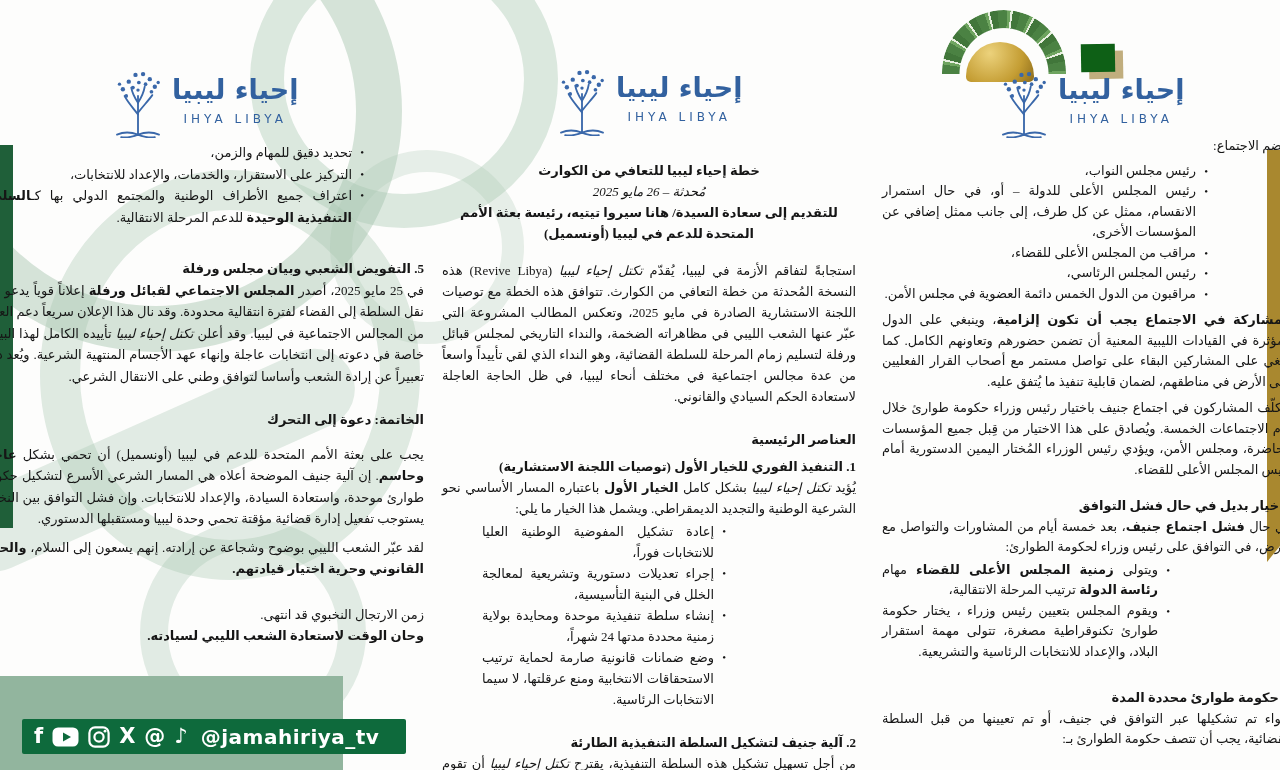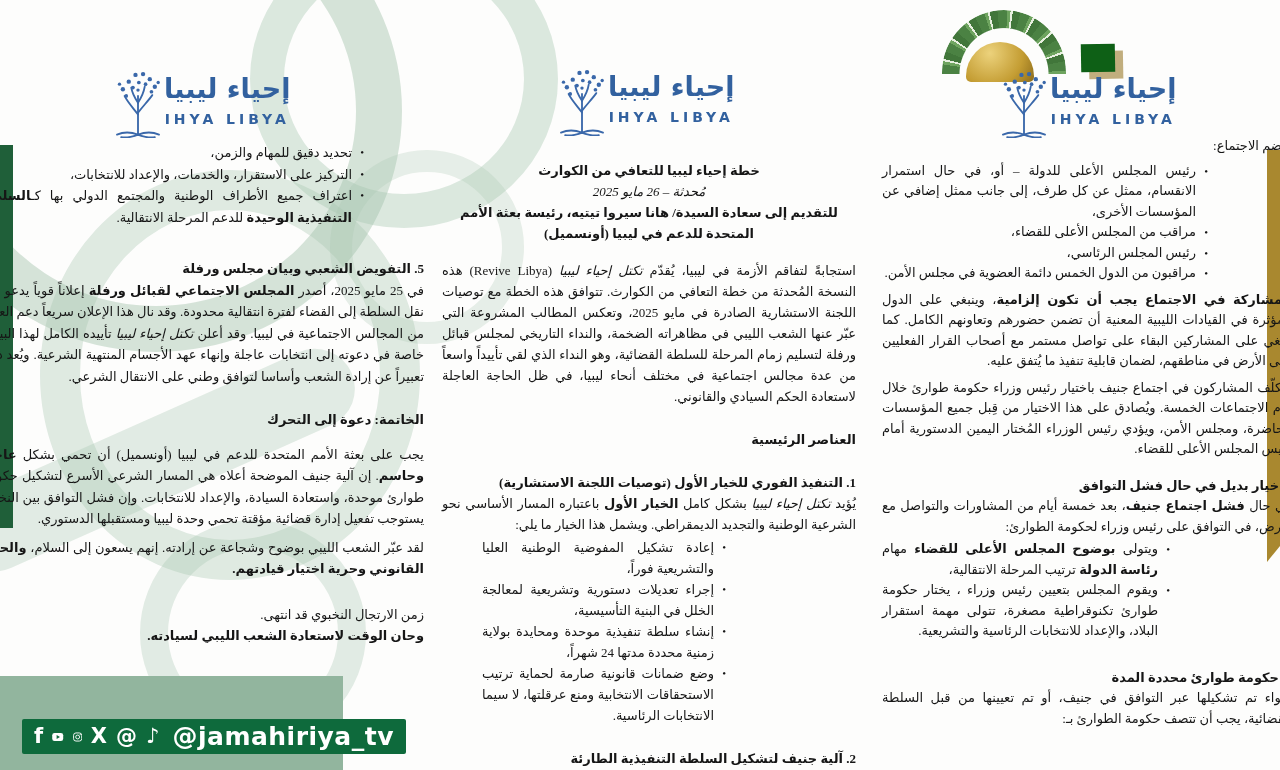--- a/index.html
+++ b/index.html
@@ -29,30 +29,30 @@
       #4b8243 0 9deg,#6ea45f 9deg 12deg,#e7efdf 12deg 14deg,#41763a 14deg 21deg);
     -webkit-mask:radial-gradient(ellipse 62px 64px at 50% 100%,transparent 0 44px,#000 45px);
             mask:radial-gradient(ellipse 62px 64px at 50% 100%,transparent 0 44px,#000 45px);}
   .crest-dome{position:absolute;left:28px;top:36px;width:68px;height:40px;
     border-radius:34px 34px 5px 5px;
     background:radial-gradient(circle at 35% 28%,#ecd27c,#c49d33 62%,#8d6c1b);}
   .crest-flag{position:absolute;left:1081px;top:44px;width:34px;height:28px;background:#0e6016;
     box-shadow:8px 7px 0 rgba(186,165,112,.9);transform:rotate(-1deg);z-index:1;}
 
   
-  .logo{position:absolute;display:flex;align-items:center;gap:0;z-index:2;direction:ltr;}
+  .logo{position:absolute;display:flex;align-items:center;gap:8px;z-index:2;direction:ltr;}
   .logo-left{left:112px;top:64px;}
   .logo-mid{left:556px;top:62px;}
   .logo-right{left:998px;top:64px;}
   .tree{width:52px;height:74px;}
   .logo-text{display:flex;flex-direction:column;align-items:center;}
   .logo-ar{color:#32619f;font-weight:bold;font-size:27px;line-height:1.05;
     font-family:"DejaVu Sans",sans-serif;}
-  .logo-en{color:#32619f;font-size:14px;letter-spacing:4px;margin-top:7px;
-    font-family:"DejaVu Sans",sans-serif;font-weight:bold;white-space:nowrap;}
+  .logo-en{color:#32619f;font-size:12px;letter-spacing:4px;margin-top:7px;
+    font-family:"DejaVu Sans",sans-serif;font-weight:normal;white-space:nowrap;}
 
   
   .col{position:absolute;direction:rtl;color:#161616;font-size:13px;line-height:21.5px;
     text-align:justify;z-index:3;}
   .col p{margin:0;}
   .b{font-weight:bold;}
   .i{font-style:italic;}
   .hd{font-weight:bold;}
   .center{text-align:center;}
   .it{font-style:italic;}
@@ -64,40 +64,40 @@
   .col-left ul.dots{margin-right:58px;}
   .col-left .s5t{margin-top:30px;}
   .col-left .concl-h{margin-top:22px;}
   .col-left .p1{margin-top:13px;}
   .col-left .p2{margin-top:7px;}
   .col-left .close1{margin-top:24px;}
 
   .col-mid{left:442px;top:160px;width:414px;line-height:21px;}
   .col-mid .introp{margin-top:16px;}
   .col-mid .elements-h{margin-top:22px;}
-  .col-mid .i1t{margin-top:22px;}
+  .col-mid .i1t{margin-top:6px;}
   .col-mid ul.dots{margin-right:128px;margin-left:40px;margin-top:2px;}
   .col-mid .i2t{margin-top:22px;}
 
   .col-right{left:856px;top:136px;width:436px;line-height:20.5px;padding-left:26px;box-sizing:border-box;}
   .col-right ul.atts{margin-right:82px;margin-top:4px;}
   .col-right .p1{margin-top:6px;}
   .col-right .p2{margin-top:6px;}
   .col-right .i3t{margin-top:16px;}
   .col-right ul.i3{margin-right:120px;margin-top:2px;}
   .col-right .i4t{margin-top:26px;}
 
   
   .sage{position:absolute;left:0;top:676px;width:343px;height:94px;background:#92b59e;z-index:1;}
   .social{position:absolute;left:22px;top:719px;width:384px;height:35px;background:#0e6a3c;
     border-radius:2px;display:flex;align-items:center;padding:0 12px;gap:9px;z-index:2;
     direction:ltr;box-sizing:border-box;}
   .sic{color:#fff;font-family:"DejaVu Sans",sans-serif;font-weight:bold;font-size:21px;
     line-height:1;display:inline-block;}
-  .handle{color:#fff;font-family:"DejaVu Sans",sans-serif;font-weight:bold;font-size:25px;
+  .handle{color:#fff;font-family:"DejaVu Sans",sans-serif;font-weight:bold;font-size:20px;
     letter-spacing:.5px;margin-left:4px;white-space:nowrap;}
 </style>
 </head>
 <body>
 
 <div class="canvas">
 
   <div class="wm wm1"></div>
   <div class="wm wm2"></div>
   <div class="wm wm3"></div>
@@ -191,43 +191,44 @@
 
   <section class="col col-mid">
     <p class="hd center">خطة إحياء ليبيا للتعافي من الكوارث</p>
     <p class="it center">مُحدثة – 26 مايو 2025</p>
     <p class="hd center">للتقديم إلى سعادة السيدة/ هانا سيروا تيتيه، رئيسة بعثة الأمم المتحدة للدعم في ليبيا (أونسميل)</p>
     <p class="introp"><span>استجابةً لتفاقم الأزمة في ليبيا، يُقدّم </span><span class="i">تكتل إحياء ليبيا</span><span> (Revive Libya) هذه النسخة المُحدثة من خطة التعافي من الكوارث.</span><span> تتوافق هذه الخطة مع توصيات اللجنة الاستشارية الصادرة في مايو 2025، وتعكس المطالب المشروعة التي عبّر عنها الشعب الليبي في مظاهراته الضخمة، والنداء التاريخي لمجلس قبائل ورفلة لتسليم زمام المرحلة للسلطة القضائية، وهو النداء الذي لقي تأييداً واسعاً من عدة مجالس اجتماعية في مختلف أنحاء ليبيا، في ظل الحاجة العاجلة لاستعادة الحكم السيادي والقانوني.</span></p>
     <p class="hd elements-h">العناصر الرئيسية</p>
     <p class="hd i1t">1. التنفيذ الفوري للخيار الأول (توصيات اللجنة الاستشارية)</p>
     <p><span>يُؤيد </span><span class="i">تكتل إحياء ليبيا</span><span> بشكل كامل </span><span class="b">الخيار الأول</span><span> باعتباره المسار الأساسي نحو الشرعية الوطنية والتجديد الديمقراطي. ويشمل هذا الخيار ما يلي:</span></p>
     <ul class="dots">
-      <li>إعادة تشكيل المفوضية الوطنية العليا والتشريعية فوراً،</li>
+      <li>إعادة تشكيل المفوضية الوطنية العليا للانتخابات فوراً،</li>
       <li>إجراء تعديلات دستورية وتشريعية لمعالجة الخلل في البنية التأسيسية،</li>
       <li>إنشاء سلطة تنفيذية موحدة ومحايدة بولاية زمنية محددة مدتها 24 شهراً،</li>
       <li>وضع ضمانات قانونية صارمة لحماية ترتيب الاستحقاقات الانتخابية ومنع عرقلتها، لا سيما الانتخابات الرئاسية.</li>
     </ul>
     <p class="hd i2t">2. آلية جنيف لتشكيل السلطة التنفيذية الطارئة</p>
     <p><span>من أجل تسهيل تشكيل هذه السلطة التنفيذية، يقترح </span><span class="i">تكتل إحياء ليبيا</span><span> أن تقوم بعثة الأمم المتحدة (أونسميل) بالدعوة العاجلة لاجتماع رفيع المستوى يُعقد في </span></p>
   </section>
 
   <section class="col col-right">
     <p>ويضم الاجتماع:</p>
     <ul class="dots atts">
+      <li>رئيس مجلس النواب،</li>
       <li>رئيس المجلس الأعلى للدولة – أو، في حال استمرار الانقسام، ممثل عن كل طرف، إلى جانب ممثل إضافي عن المؤسسات الأخرى،</li>
       <li>مراقب من المجلس الأعلى للقضاء،</li>
       <li>رئيس المجلس الرئاسي،</li>
       <li>مراقبون من الدول الخمس دائمة العضوية في مجلس الأمن.</li>
     </ul>
     <p class="p1"><span class="b">المشاركة في الاجتماع يجب أن تكون إلزامية</span><span>، وينبغي على الدول المؤثرة في القيادات الليبية المعنية أن تضمن حضورهم وتعاونهم الكامل. كما ينبغي على المشاركين البقاء على تواصل مستمر مع أصحاب القرار الفعليين على الأرض في مناطقهم، لضمان قابلية تنفيذ ما يُتفق عليه.</span></p>
     <p class="p2">ويكلّف المشاركون في اجتماع جنيف باختيار رئيس وزراء حكومة طوارئ خلال أيام الاجتماعات الخمسة. ويُصادق على هذا الاختيار من قِبل جميع المؤسسات الحاضرة، ومجلس الأمن، ويؤدي رئيس الوزراء المُختار اليمين الدستورية أمام رئيس المجلس الأعلى للقضاء.</p>
     <p class="hd i3t">3. خيار بديل في حال فشل التوافق</p>
     <p><span>في حال </span><span class="b">فشل اجتماع جنيف</span><span>، بعد خمسة أيام من المشاورات والتواصل مع الأرض، في التوافق على رئيس وزراء لحكومة الطوارئ:</span></p>
     <ul class="dots i3">
-      <li><span>ويتولى </span><span class="b">بوضوح المجلس الأعلى للقضاء</span><span> مهام </span><span class="b">رئاسة الدولة</span><span> ترتيب المرحلة الانتقالية،</span></li>
+      <li><span>ويتولى </span><span class="b">زمنية المجلس الأعلى للقضاء</span><span> مهام </span><span class="b">رئاسة الدولة</span><span> ترتيب المرحلة الانتقالية،</span></li>
       <li>ويقوم المجلس بتعيين رئيس وزراء ، يختار حكومة طوارئ تكنوقراطية مصغرة، تتولى مهمة استقرار البلاد، والإعداد للانتخابات الرئاسية والتشريعية.</li>
     </ul>
     <p class="hd i4t">4. حكومة طوارئ محددة المدة</p>
     <p>سواء تم تشكيلها عبر التوافق في جنيف، أو تم تعيينها من قبل السلطة القضائية، يجب أن تتصف حكومة الطوارئ بـ:</p>
 
   </section>
 
   <div class="sage"></div>
   <div class="social">
     <span class="sic">f</span>

